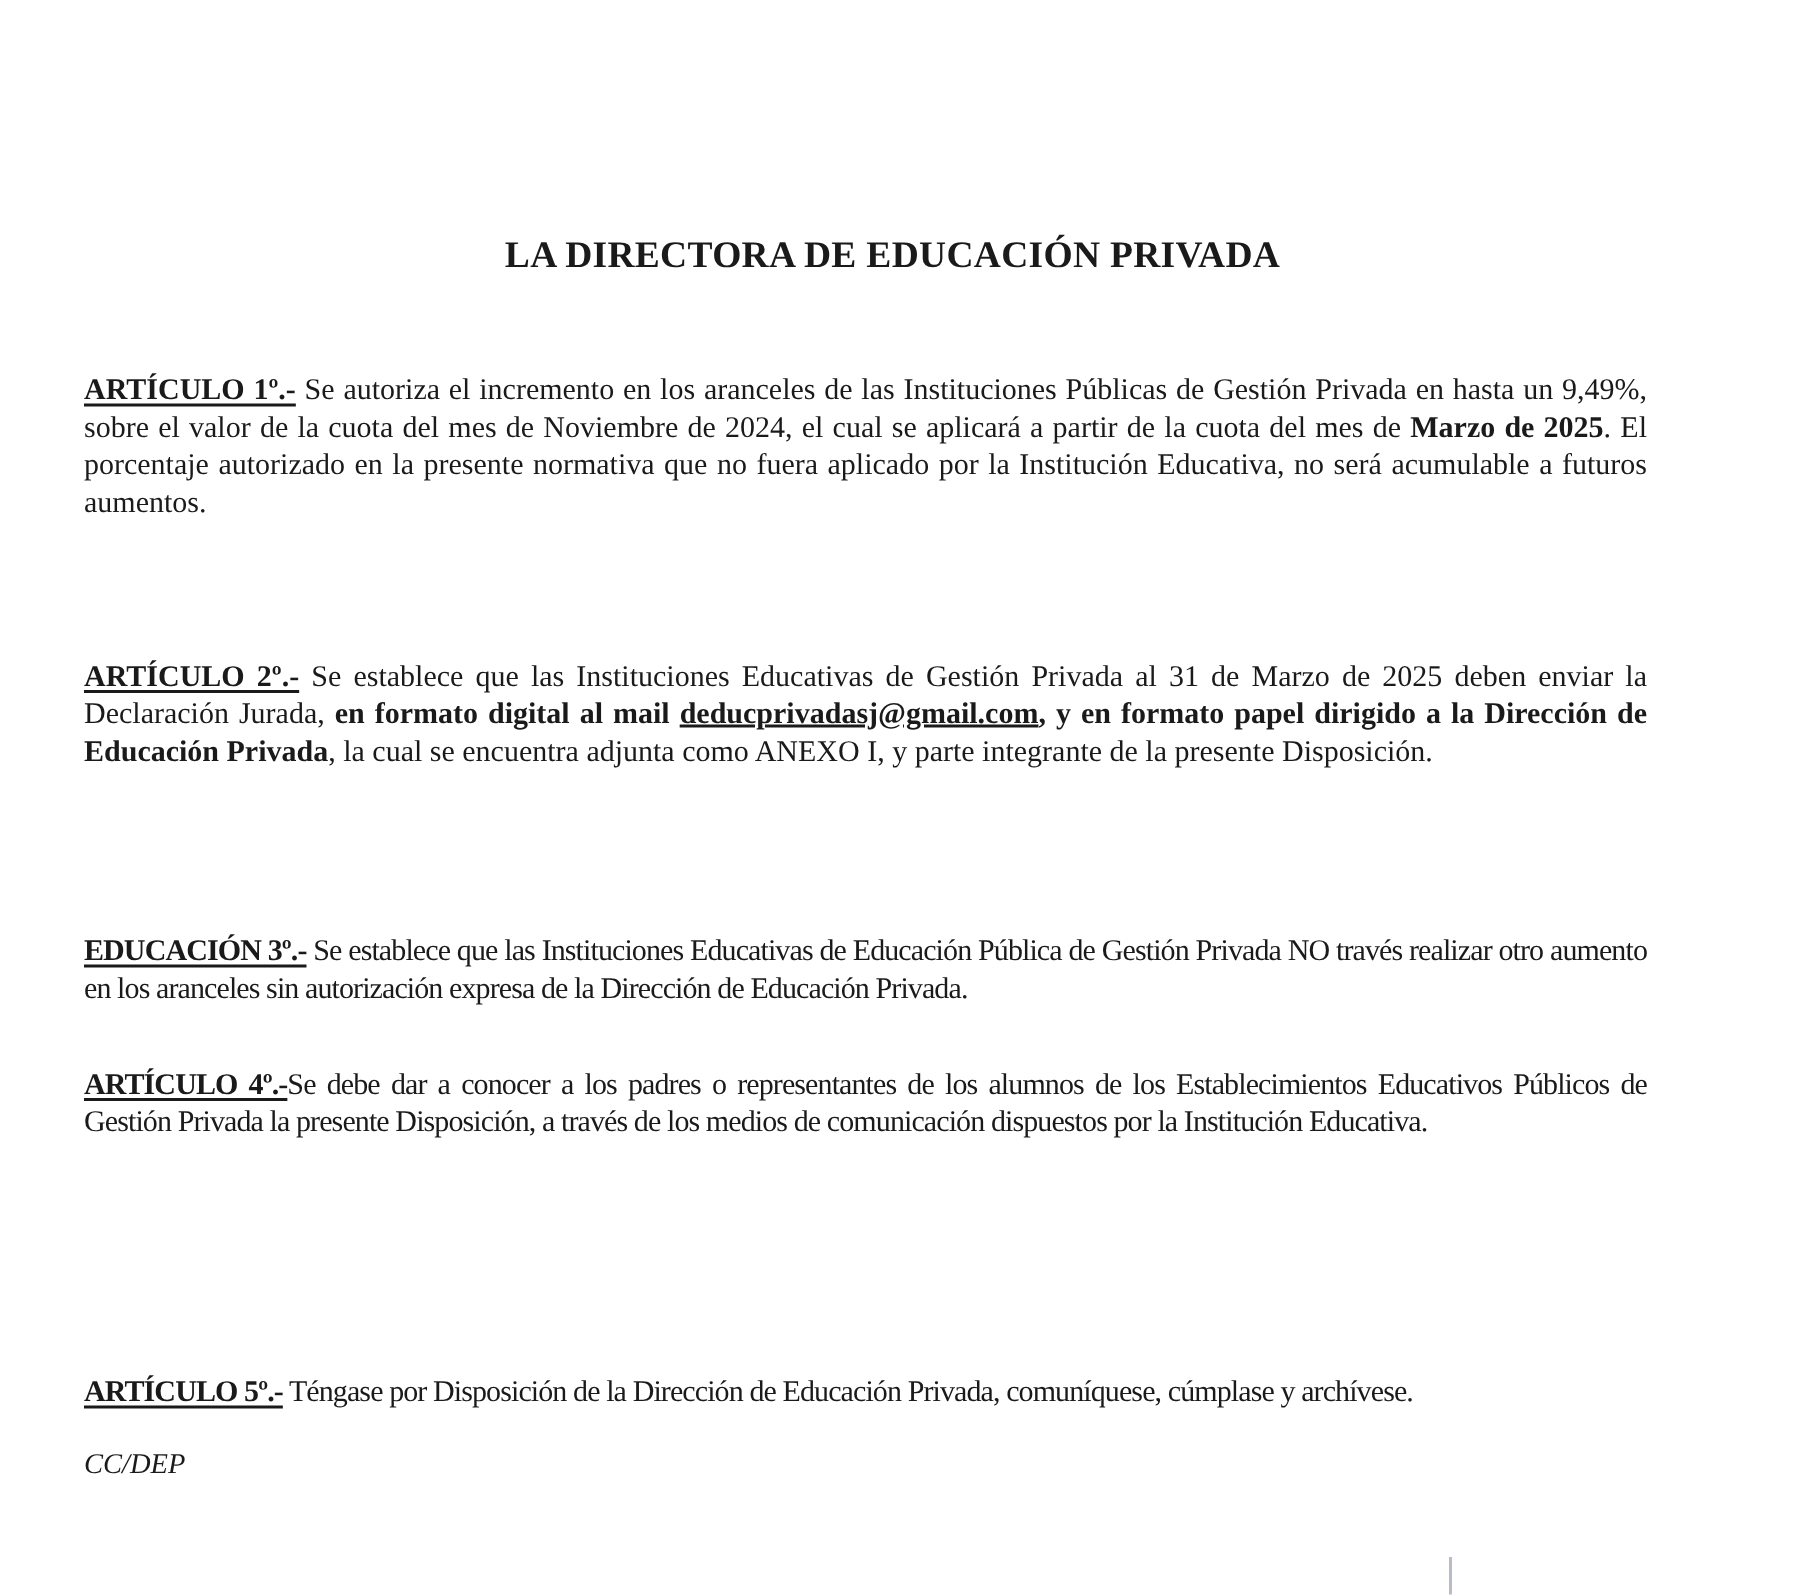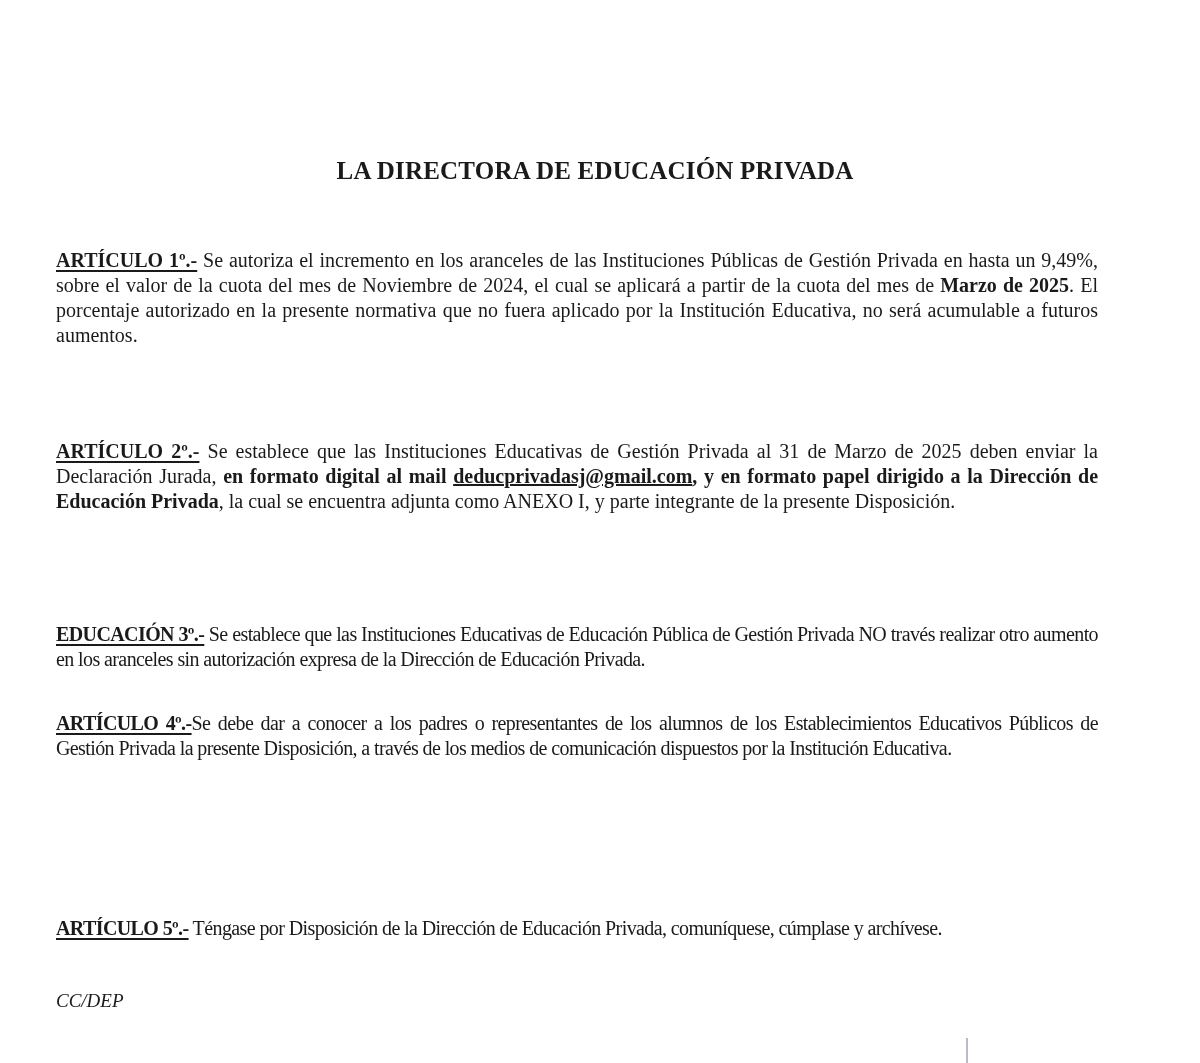--- a/index.html
+++ b/index.html
@@ -17,21 +17,21 @@
   .article {
     position: absolute; left: 56px; width: 1042px;
     font-size: 20px; line-height: 25px; text-align: justify;
     text-align-last: left;
   }
   .art-label { font-weight: bold; text-decoration: underline; text-decoration-thickness: 2px; text-underline-offset: 3px; }
   .b { font-weight: bold; }
   .u { text-decoration: underline; }
   .narrow { font-family: "Liberation Sans Narrow", "Liberation Serif", serif; letter-spacing: -0.6px; }
   .footer-code {
-    position: absolute; left: 56px; top: 990px; font-style: italic; font-size: 19px;
+    position: absolute; left: 56px; top: 966px; font-style: italic; font-size: 19px;
   }
   .mark { position: absolute; background: #b8bcc8; width: 2px; }
 </style>
 </head>
 <body>
 
 <div class="heading">
   <div>LA DIRECTORA DE EDUCACIÓN PRIVADA</div>
 </div>
 

